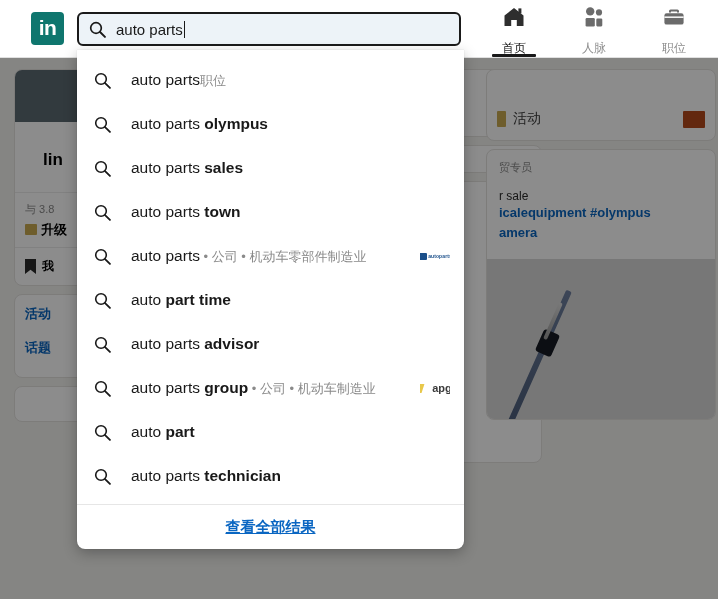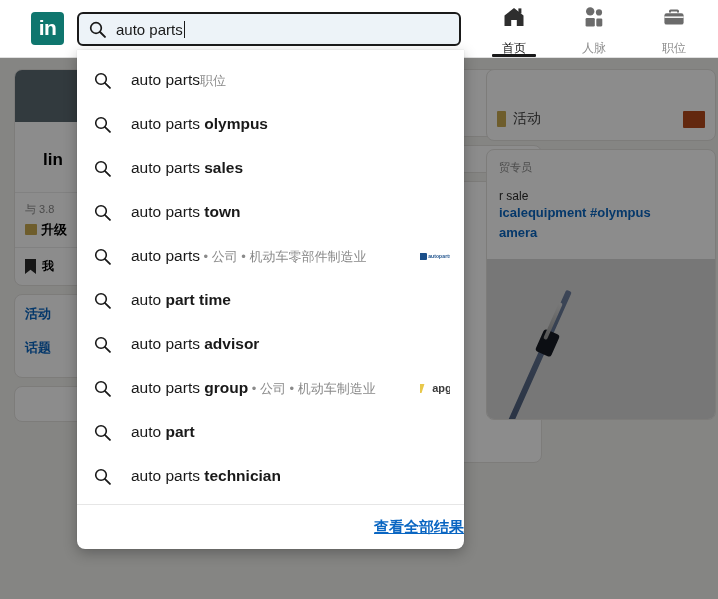--- a/index.html
+++ b/index.html
@@ -446,21 +446,21 @@
   .dd-divider {
     height: 1px;
     background: #e6e6e6;
     margin-top: 6px;
   }
 
   .dd-footer {
     height: 44px;
     display: flex;
     align-items: center;
-    justify-content: flex-end;
+    justify-content: center;
     cursor: pointer;
   }
   .dd-footer-link {
     color: #0a66c2;
     font-size: 15px;
     font-weight: bold;
     text-decoration: underline;
   }
 </style>
 </head>

